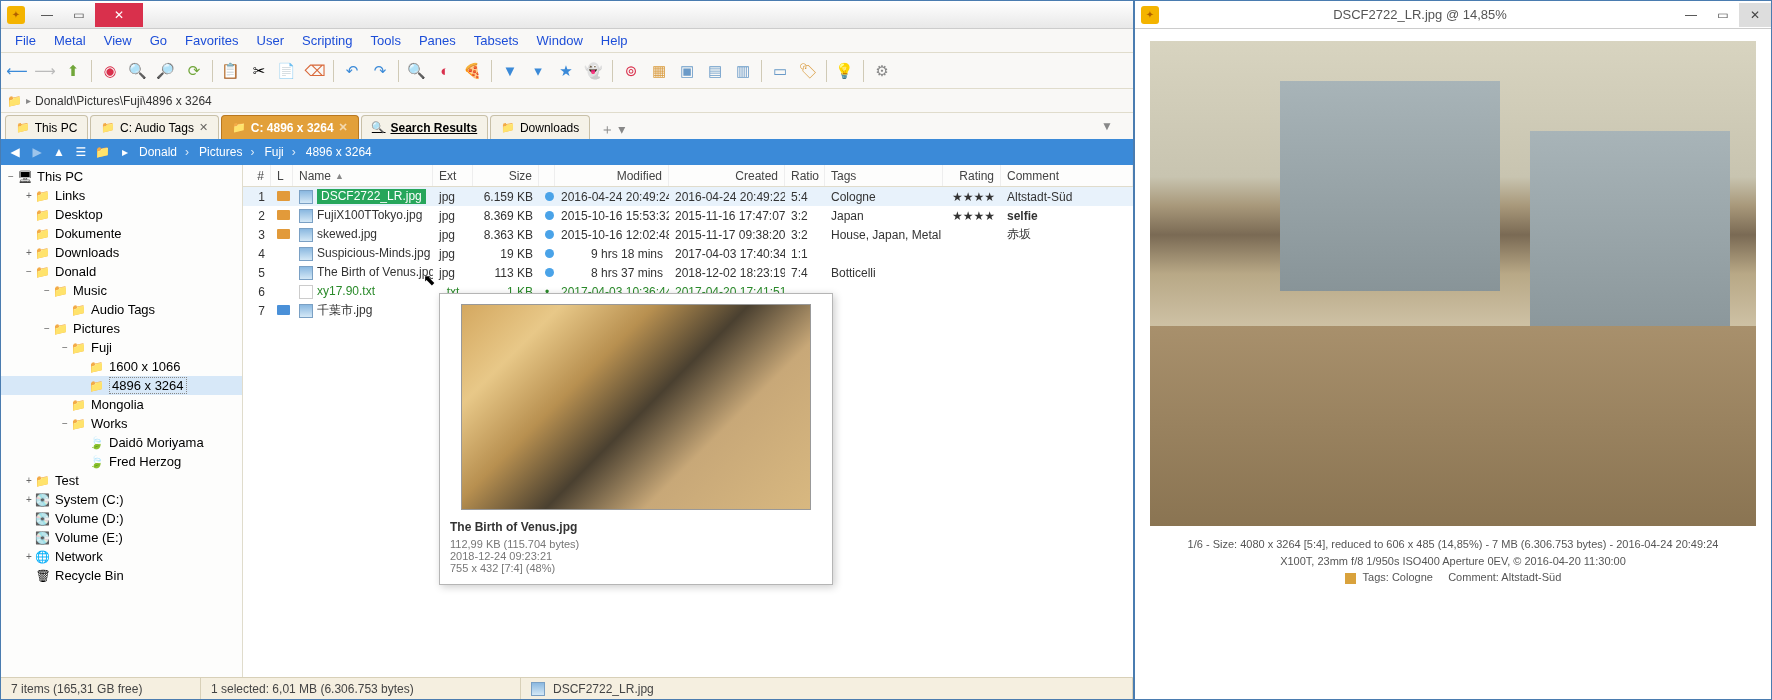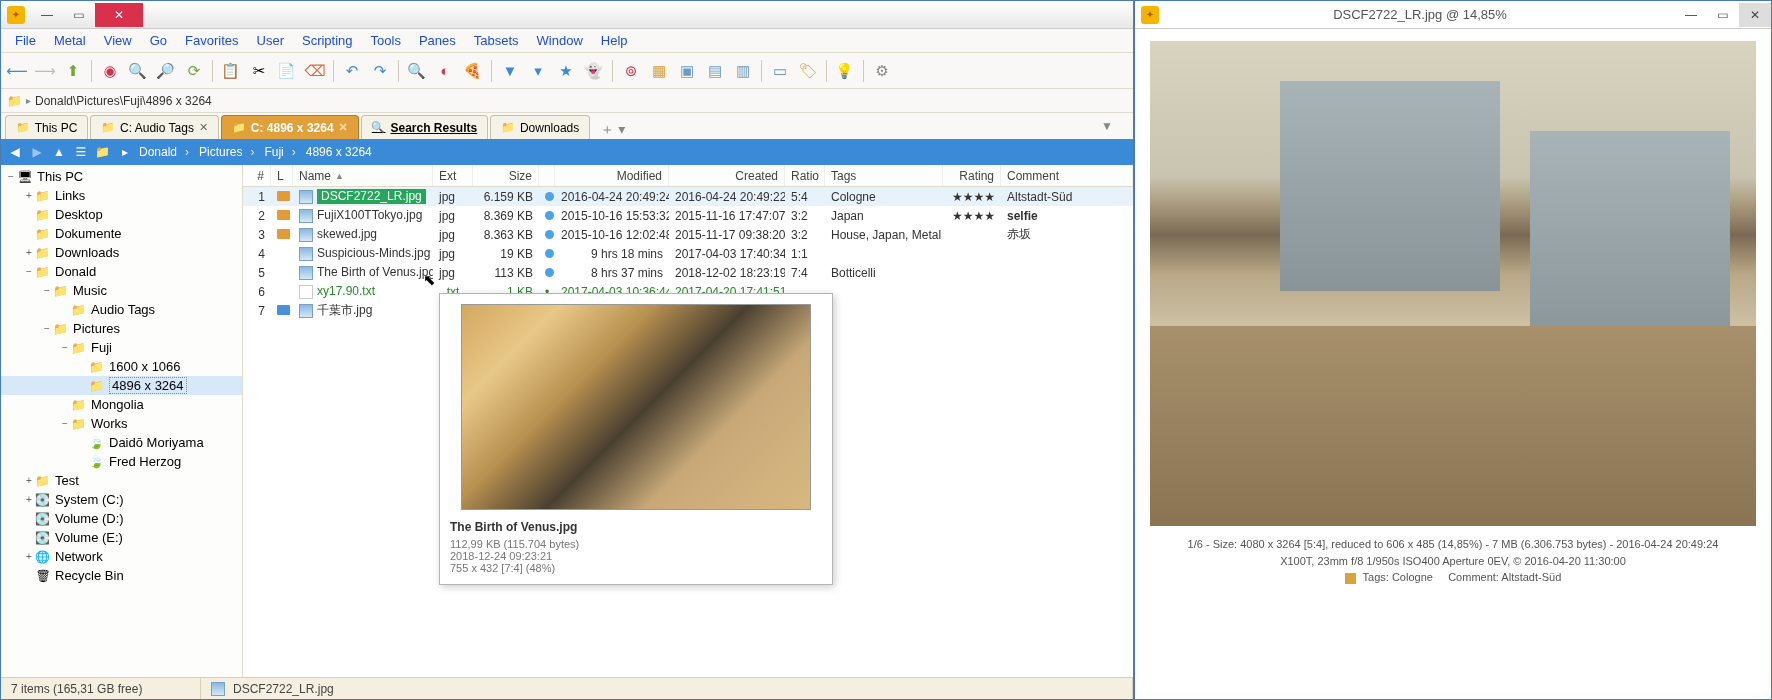--- a/index.html
+++ b/index.html
@@ -428,20 +428,21 @@
         <div class="tt-title">The Birth of Venus.jpg</div>
         <div class="tt-line">112,99 KB (115.704 bytes)</div>
         <div class="tt-line">2018-12-24 09:23:21</div>
         <div class="tt-line">755 x 432   [7:4]   (48%)</div>
       </div>
     </div>
   </div>
 
   <div class="statusbar">
     <div class="cell" style="width:200px">7 items (165,31 GB free)</div>
+    <div class="cell" style="width:320px">1 selected: 6,01 MB (6.306.753 bytes)</div>
     <div class="cell" style="flex:1">
       <span class="file-icon img"></span>
       <span>DSCF2722_LR.jpg</span>
     </div>
   </div>
 </div>
 
 <div class="window preview-window">
   <div class="titlebar">
     <span class="app-icon">✦</span>

